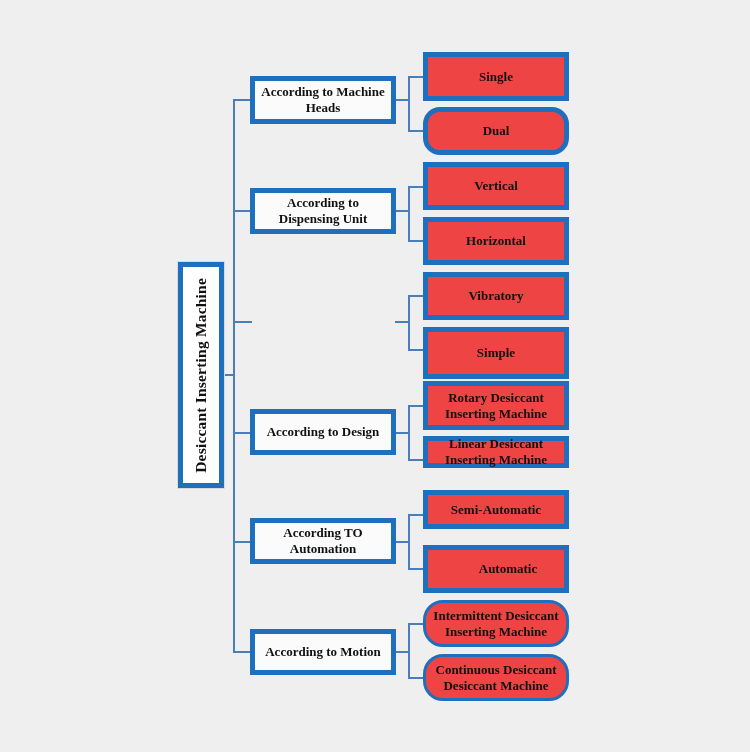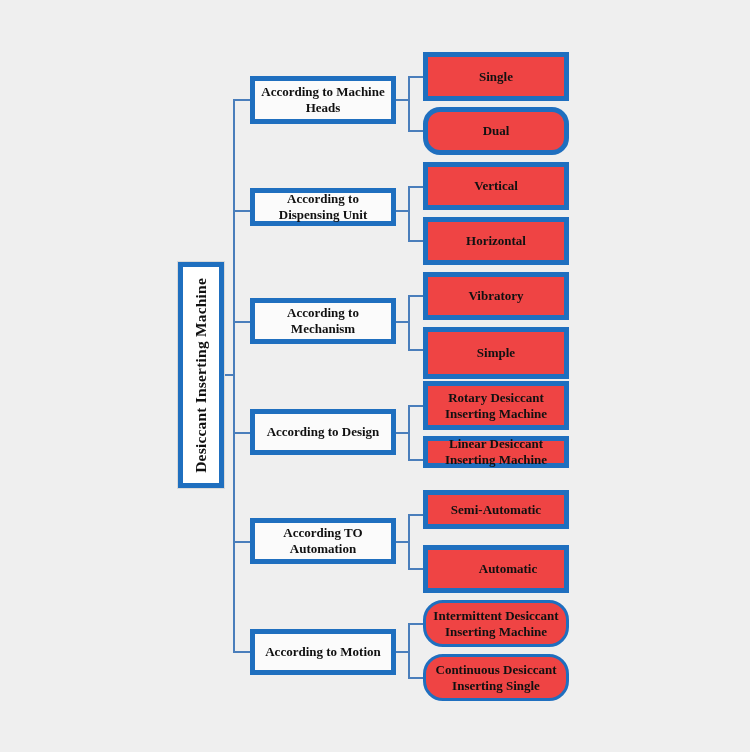--- a/index.html
+++ b/index.html
@@ -145,25 +145,22 @@
   <div class="conn h" style="left:408px; top:623px; width:16px;"></div>
   <div class="conn h" style="left:408px; top:677px; width:16px;"></div>
 
   <div class="root-box">
     <span class="root-label">Desiccant Inserting Machine</span>
   </div>
 
   <div class="cat-box" style="top:76px; height:48px;">
     <span class="cat-label">According to Machine Heads</span>
   </div>
-  <div class="cat-box" style="top:188px; height:38px;">
+  <div class="cat-box" style="top:188px; height:46px;">
     <span class="cat-label">According to Dispensing Unit</span>
-  </div>
-  <div class="cat-box" style="top:298px; height:46px;">
-    <span class="cat-label">According to Mechanism</span>
   </div>
   <div class="cat-box" style="top:409px; height:46px;">
     <span class="cat-label">According to Design</span>
   </div>
   <div class="cat-box" style="top:518px; height:46px;">
     <span class="cat-label">According TO Automation</span>
   </div>
   <div class="cat-box" style="top:629px; height:46px;">
     <span class="cat-label">According to Motion</span>
   </div>
@@ -200,16 +197,16 @@
     <span class="leaf-label">Semi-Automatic</span>
   </div>
   <div class="leaf-box" style="top:545px; height:48px;padding-left:24px;">
     <span class="leaf-label">Automatic</span>
   </div>
 
   <div class="leaf-box thin" style="top:600px; height:47px;">
     <span class="leaf-label">Intermittent Desiccant Inserting Machine</span>
   </div>
   <div class="leaf-box thin" style="top:654px; height:47px;">
-    <span class="leaf-label">Continuous Desiccant Inserting Single</span>
+    <span class="leaf-label">Continuous Desiccant Desiccant Machine</span>
   </div>
 
 </div>
 
 </body></html>

